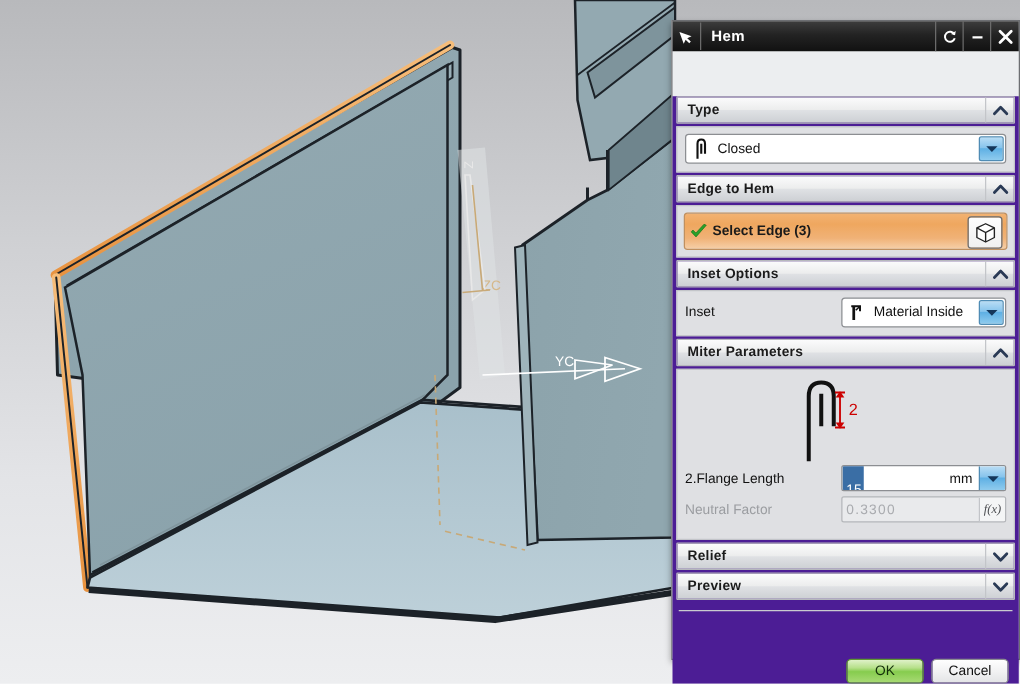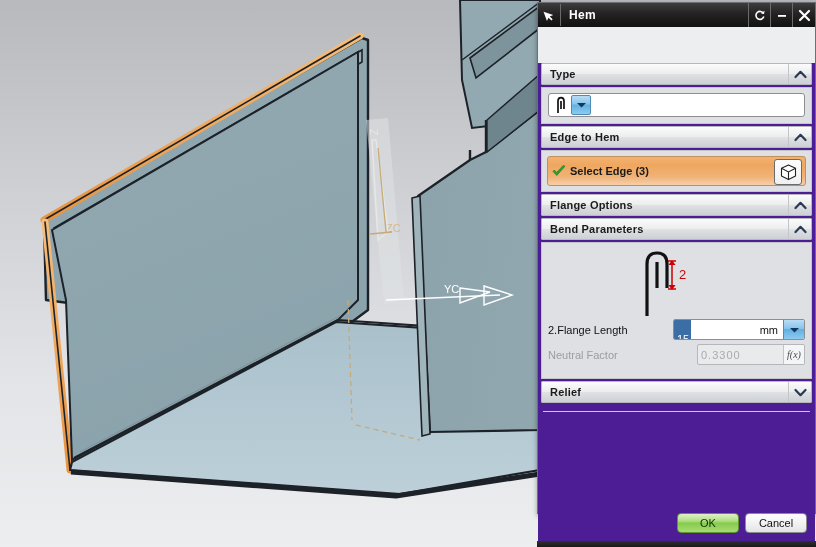--- a/index.html
+++ b/index.html
@@ -24,21 +24,21 @@
     position: absolute;
     left: 0; top: 0;
     width: 816px; height: 547px;
   }
   #viewport svg { display: block; }
 
   
   #dialog {
     position: absolute;
     left: 537px;
-    top: 2px;
+    top: 16px;
     width: 279px;
     height: 512px;
     background: #eceef0;
     border: 1px solid #6d6f73;
     box-shadow: 0 2px 5px rgba(0,0,0,0.35);
     box-sizing: border-box;
   }
 
   .titlebar {
     height: 24px;
@@ -456,20 +456,21 @@
         </span>
       </div>
       <div class="sect-panel" style="padding:5px 6px 6px 6px;">
         <div class="combo">
           <span class="ico">
             <svg width="14" height="18" viewBox="0 0 14 18">
               <path d="M5,17 L5,5 Q5,1.6 8,1.6 Q11,1.6 11,5 L11,13" fill="none" stroke="#111" stroke-width="1.7"></path>
               <path d="M8,5 L8,13" fill="none" stroke="#111" stroke-width="1.7"></path>
             </svg>
           </span>
+          <span class="val">Closed</span>
           <span class="arrow">
             <svg width="11" height="8" viewBox="0 0 11 8">
                 <path d="M1,2 L5.5,6.6 L10,2 Z" fill="#14365a"></path>
               </svg>
           </span>
         </div>
       </div>
 
       <div class="sect-head">
         <span class="lbl">Edge to Hem</span>
@@ -490,30 +491,50 @@
           <span class="cube-btn">
             <svg width="17" height="17" viewBox="0 0 17 17">
               <path d="M8.5,1 L15.5,4.3 L15.5,12 L8.5,15.6 L1.5,12 L1.5,4.3 Z" fill="#ffffff" stroke="#222" stroke-width="1.1" stroke-linejoin="round"></path>
               <path d="M1.5,4.3 L8.5,8 L15.5,4.3 M8.5,8 L8.5,15.6" fill="none" stroke="#222" stroke-width="1.1"></path>
             </svg>
           </span>
         </div>
       </div>
 
       <div class="sect-head">
-        <span class="lbl">Flange Options</span>
+        <span class="lbl">Inset Options</span>
         <span class="chev">
           <svg width="13" height="9" viewBox="0 0 13 9">
               <path d="M1.5,7 L6.5,1.8 L11.5,7" fill="none" stroke="#2a3a55" stroke-width="2.2" stroke-linecap="round" stroke-linejoin="round"></path>
             </svg>
         </span>
       </div>
+      <div class="sect-panel" style="padding:5px 6px 6px 6px;">
+        <div class="row" style="padding:0;">
+          <span class="row-lbl">Inset</span>
+          <div class="combo" style="margin-left:auto; width:132px;">
+            <span class="ico">
+              <svg width="14" height="15" viewBox="0 0 14 15">
+                <path d="M3,2 L10,2 L10,6" fill="none" stroke="#111" stroke-width="1.6"></path>
+                <path d="M10,2 L6.6,5.2" fill="none" stroke="#111" stroke-width="1.3"></path>
+                <path d="M5,2 L5,13" fill="none" stroke="#111" stroke-width="2.2"></path>
+              </svg>
+            </span>
+            <span class="val">Material Inside</span>
+            <span class="arrow">
+              <svg width="11" height="8" viewBox="0 0 11 8">
+                  <path d="M1,2 L5.5,6.6 L10,2 Z" fill="#14365a"></path>
+                </svg>
+            </span>
+          </div>
+        </div>
+      </div>
 
       <div class="sect-head">
-        <span class="lbl">Bend Parameters</span>
+        <span class="lbl">Miter Parameters</span>
         <span class="chev">
           <svg width="13" height="9" viewBox="0 0 13 9">
               <path d="M1.5,7 L6.5,1.8 L11.5,7" fill="none" stroke="#2a3a55" stroke-width="2.2" stroke-linecap="round" stroke-linejoin="round"></path>
             </svg>
         </span>
       </div>
       <div class="sect-panel" style="padding:4px 0 8px 0;">
 
         <div class="hemgfx">
           <svg width="120" height="70" viewBox="0 0 120 70">
@@ -541,38 +562,46 @@
             <span class="spin">
               <svg width="11" height="8" viewBox="0 0 11 8">
                   <path d="M1,2 L5.5,6.6 L10,2 Z" fill="#14365a"></path>
                 </svg>
             </span>
           </div>
         </div>
 
         <div class="row" style="margin-bottom:5px;">
           <span class="row-lbl dim">Neutral Factor</span>
-          <div class="numfield disabled" style="margin-left:auto; width:108px;">
+          <div class="numfield disabled" style="margin-left:auto; width:132px;">
             <span class="num">0.3300</span>
             <span class="fx">f(x)</span>
           </div>
         </div>
 
       </div>
 
       <div class="sect-head">
         <span class="lbl">Relief</span>
         <span class="chev">
           <svg width="13" height="9" viewBox="0 0 13 9">
               <path d="M1.5,2 L6.5,7.2 L11.5,2" fill="none" stroke="#2a3a55" stroke-width="2.2" stroke-linecap="round" stroke-linejoin="round"></path>
             </svg>
         </span>
       </div>
 
 
+      <div class="sect-head">
+        <span class="lbl">Preview</span>
+        <span class="chev">
+          <svg width="13" height="9" viewBox="0 0 13 9">
+              <path d="M1.5,2 L6.5,7.2 L11.5,2" fill="none" stroke="#2a3a55" stroke-width="2.2" stroke-linecap="round" stroke-linejoin="round"></path>
+            </svg>
+        </span>
+      </div>
 
       <div class="divider-line" style="margin-top:8px;"></div>
 
       <div class="footer">
         <div class="btn ok">OK</div>
         <div class="btn cancel">Cancel</div>
       </div>
 
       <div class="dlg-bottombar"></div>
     </div>

